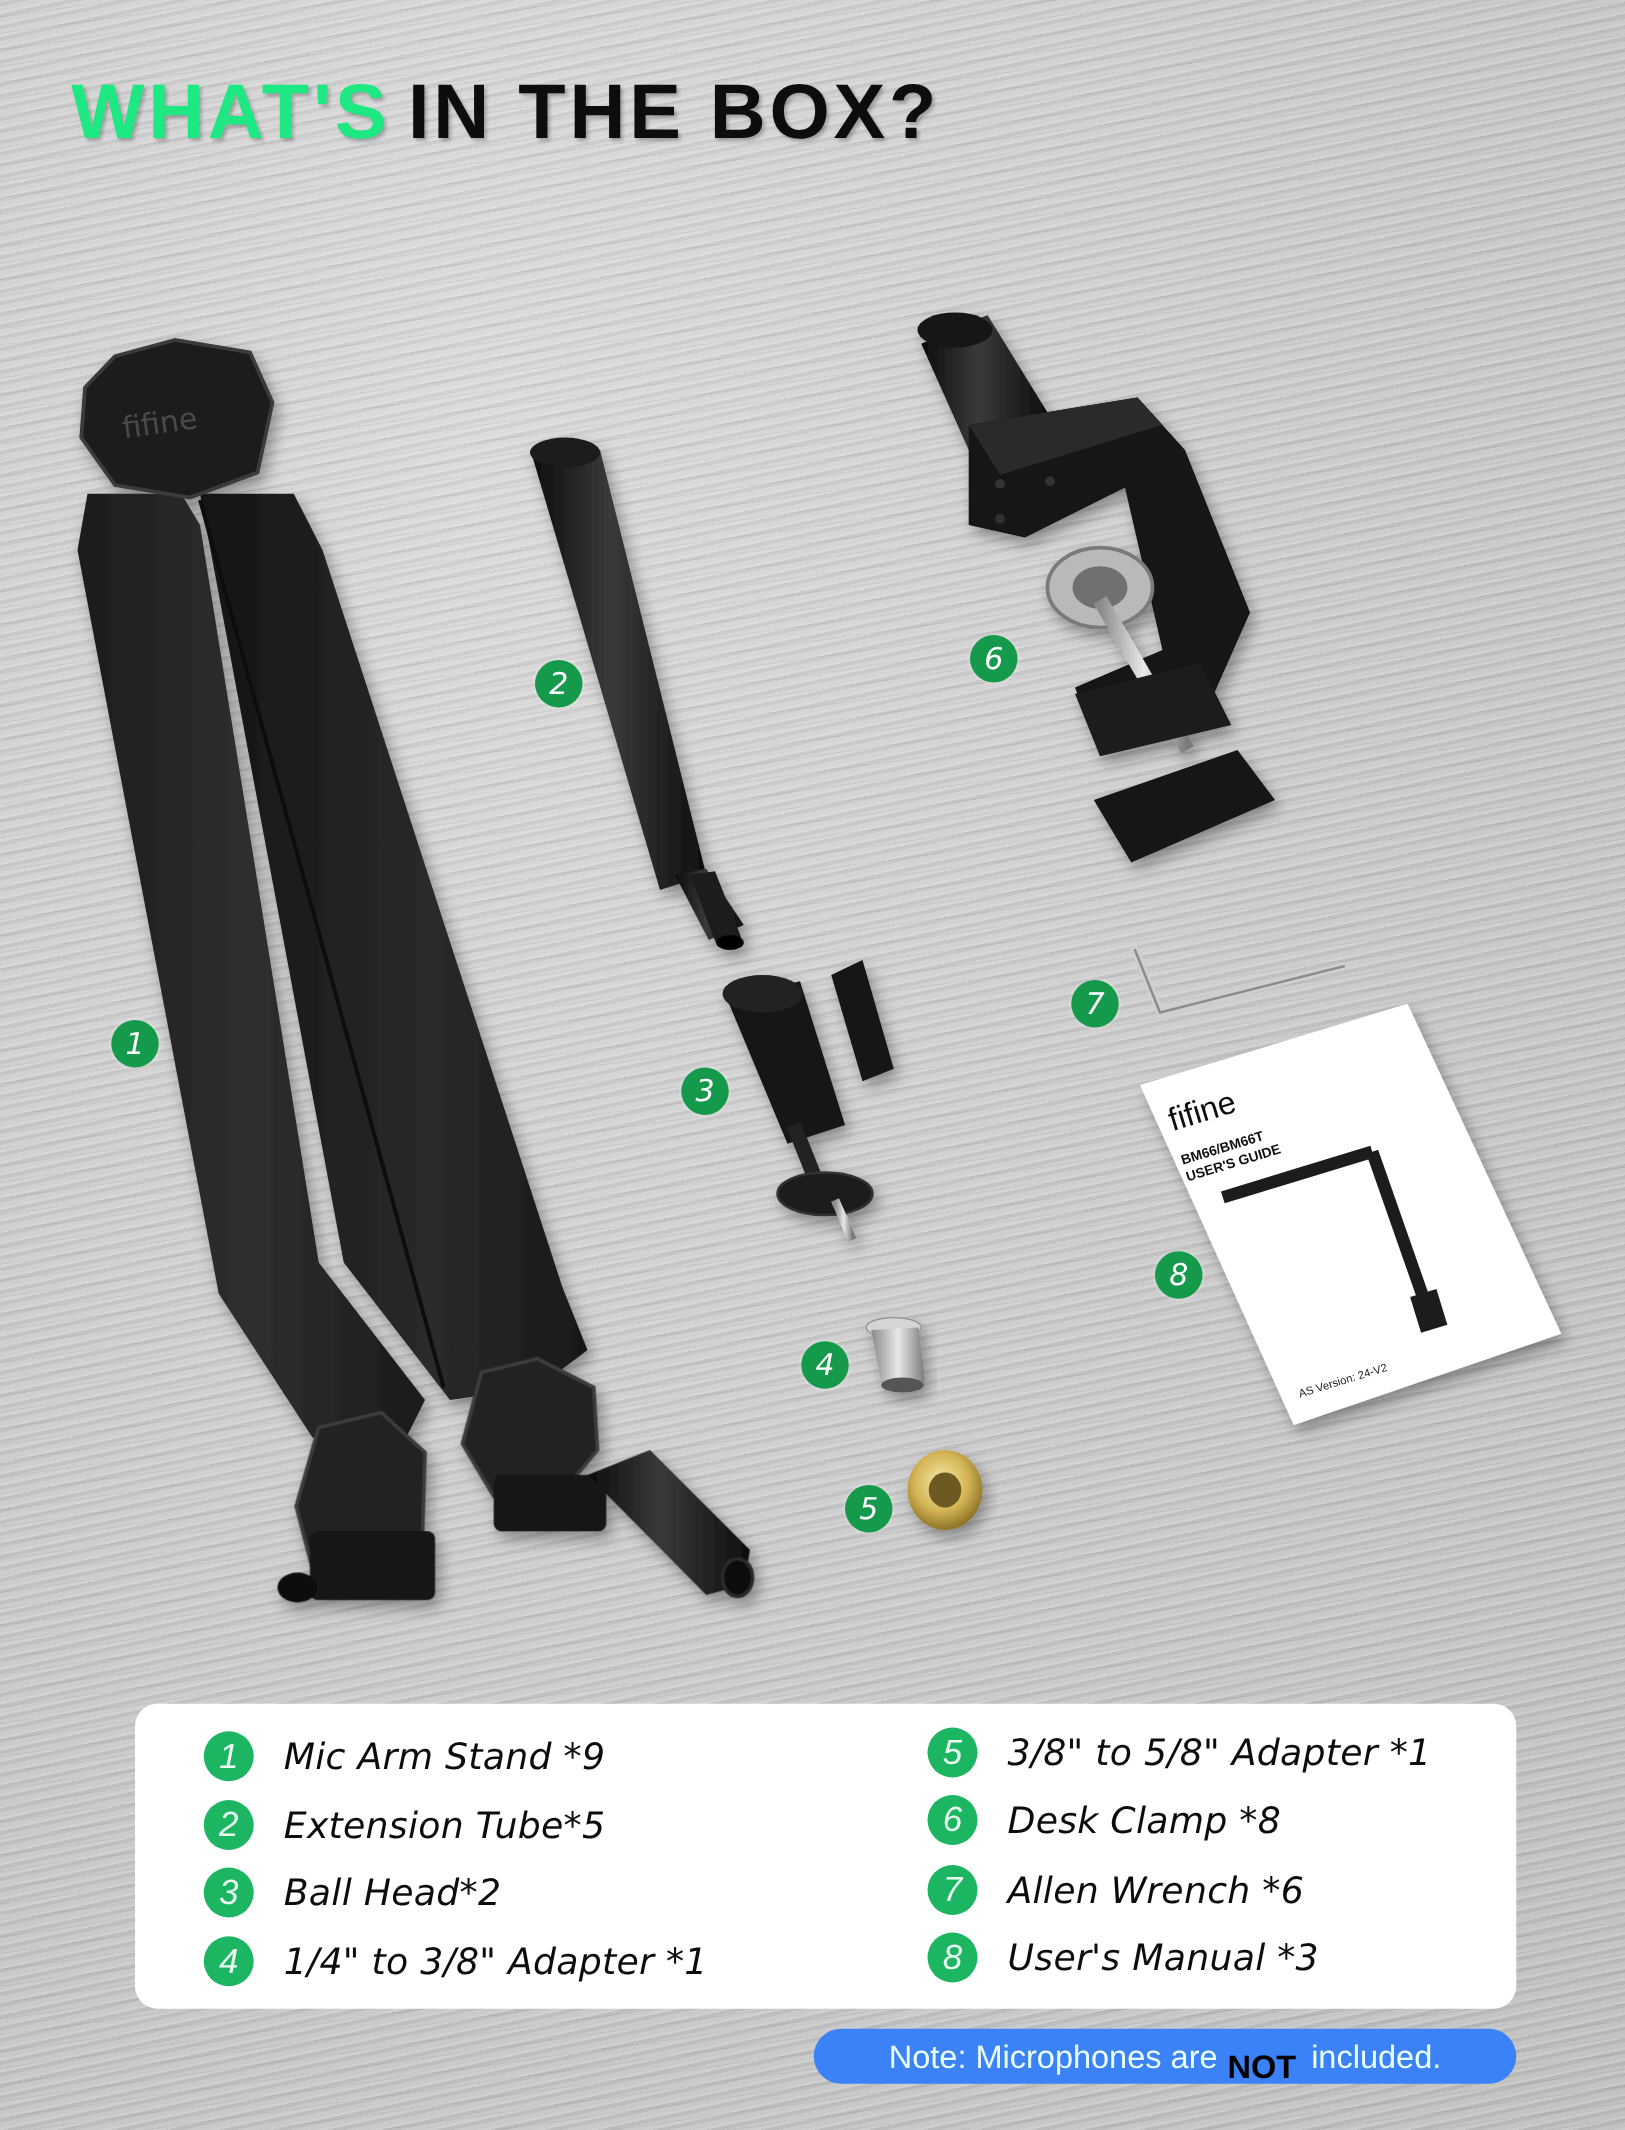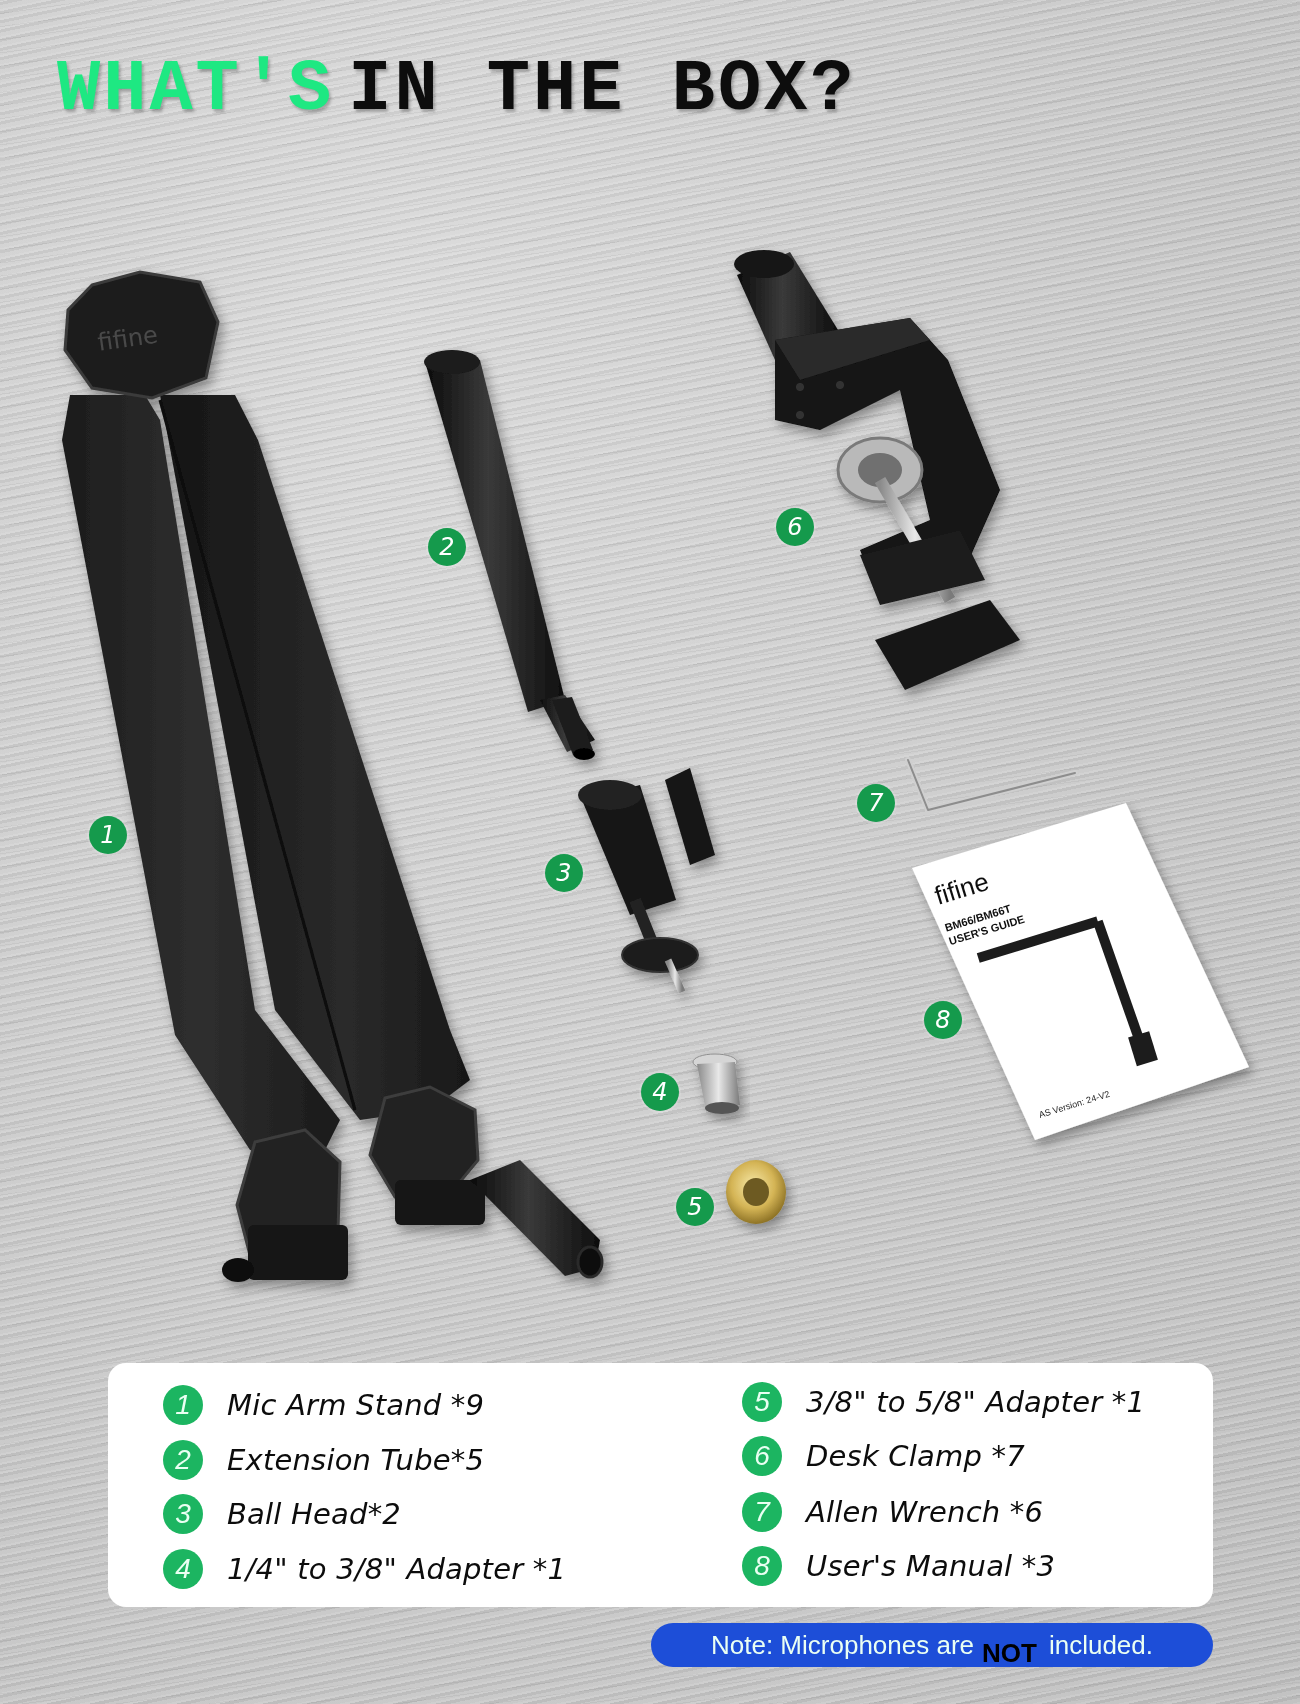--- a/index.html
+++ b/index.html
@@ -7,22 +7,22 @@
   body {
     position: relative;
     font-family: "DejaVu Sans", sans-serif;
     background:
       repeating-linear-gradient(168deg, rgba(255,255,255,0.18) 0 2px, rgba(0,0,0,0.04) 2px 5px, rgba(255,255,255,0.08) 5px 9px),
       repeating-linear-gradient(172deg, rgba(0,0,0,0.05) 0 1px, transparent 1px 13px),
       radial-gradient(ellipse at 30% 20%, #d9d9d9 0%, #c9c9c9 55%, #bdbdbd 100%);
   }
   .title {
     position: absolute; left: 57px; top: 52px;
-    font-family: Liberation Mono, monospace;
-    font-weight: bold; font-size: 72px; letter-spacing: 3px; line-height: 76px;
+    font-family: Liberation Sans, sans-serif;
+    font-weight: bold; font-size: 62px; letter-spacing: 3px; line-height: 76px;
     white-space: nowrap;
     text-shadow: 2px 3px 3px rgba(0,0,0,0.25);
     transform: scaleX(1.0);
   }
   .title .green { color: #1ee882; }
   .title .black { color: #0d0d0d; margin-left: 14px; }
 
   .scene { position: absolute; left: 0; top: 0; width: 1300px; height: 1704px; }
 
   .badge {
@@ -48,21 +48,21 @@
     flex: 0 0 40px;
   }
   .item .label {
     margin-left: 24px;
     font-family: "DejaVu Sans", sans-serif; font-style: italic;
     font-size: 29px; color: #0c0c0c; white-space: nowrap; letter-spacing: 0.2px;
   }
 
   .note-pill {
     position: absolute; left: 651px; top: 1623px; width: 562px; height: 44px;
-    background: #1d4ed8; border-radius: 22px;
+    background: #3b82f6; border-radius: 22px;
     display: flex; align-items: center; justify-content: center;
     font-family: "Liberation Sans", sans-serif; font-size: 26px; color: #eafff3;
     white-space: nowrap;
   }
   .note-pill .strong { color: #000; font-weight: bold; margin: 16px 12px 0 8px; }
 </style>
 </head>
 <body>
 
 <div class="title">
@@ -212,21 +212,21 @@
     <span class="num">4</span>
     <span class="label">1/4" to 3/8" Adapter *1</span>
   </div>
 
   <div class="item" style="left:634px; top:17px;">
     <span class="num">5</span>
     <span class="label">3/8" to 5/8" Adapter *1</span>
   </div>
   <div class="item" style="left:634px; top:71px;">
     <span class="num">6</span>
-    <span class="label">Desk Clamp *7</span>
+    <span class="label">Desk Clamp *8</span>
   </div>
   <div class="item" style="left:634px; top:127px;">
     <span class="num">7</span>
     <span class="label">Allen Wrench *6</span>
   </div>
   <div class="item" style="left:634px; top:181px;">
     <span class="num">8</span>
     <span class="label">User's Manual *3</span>
   </div>
 </div>

